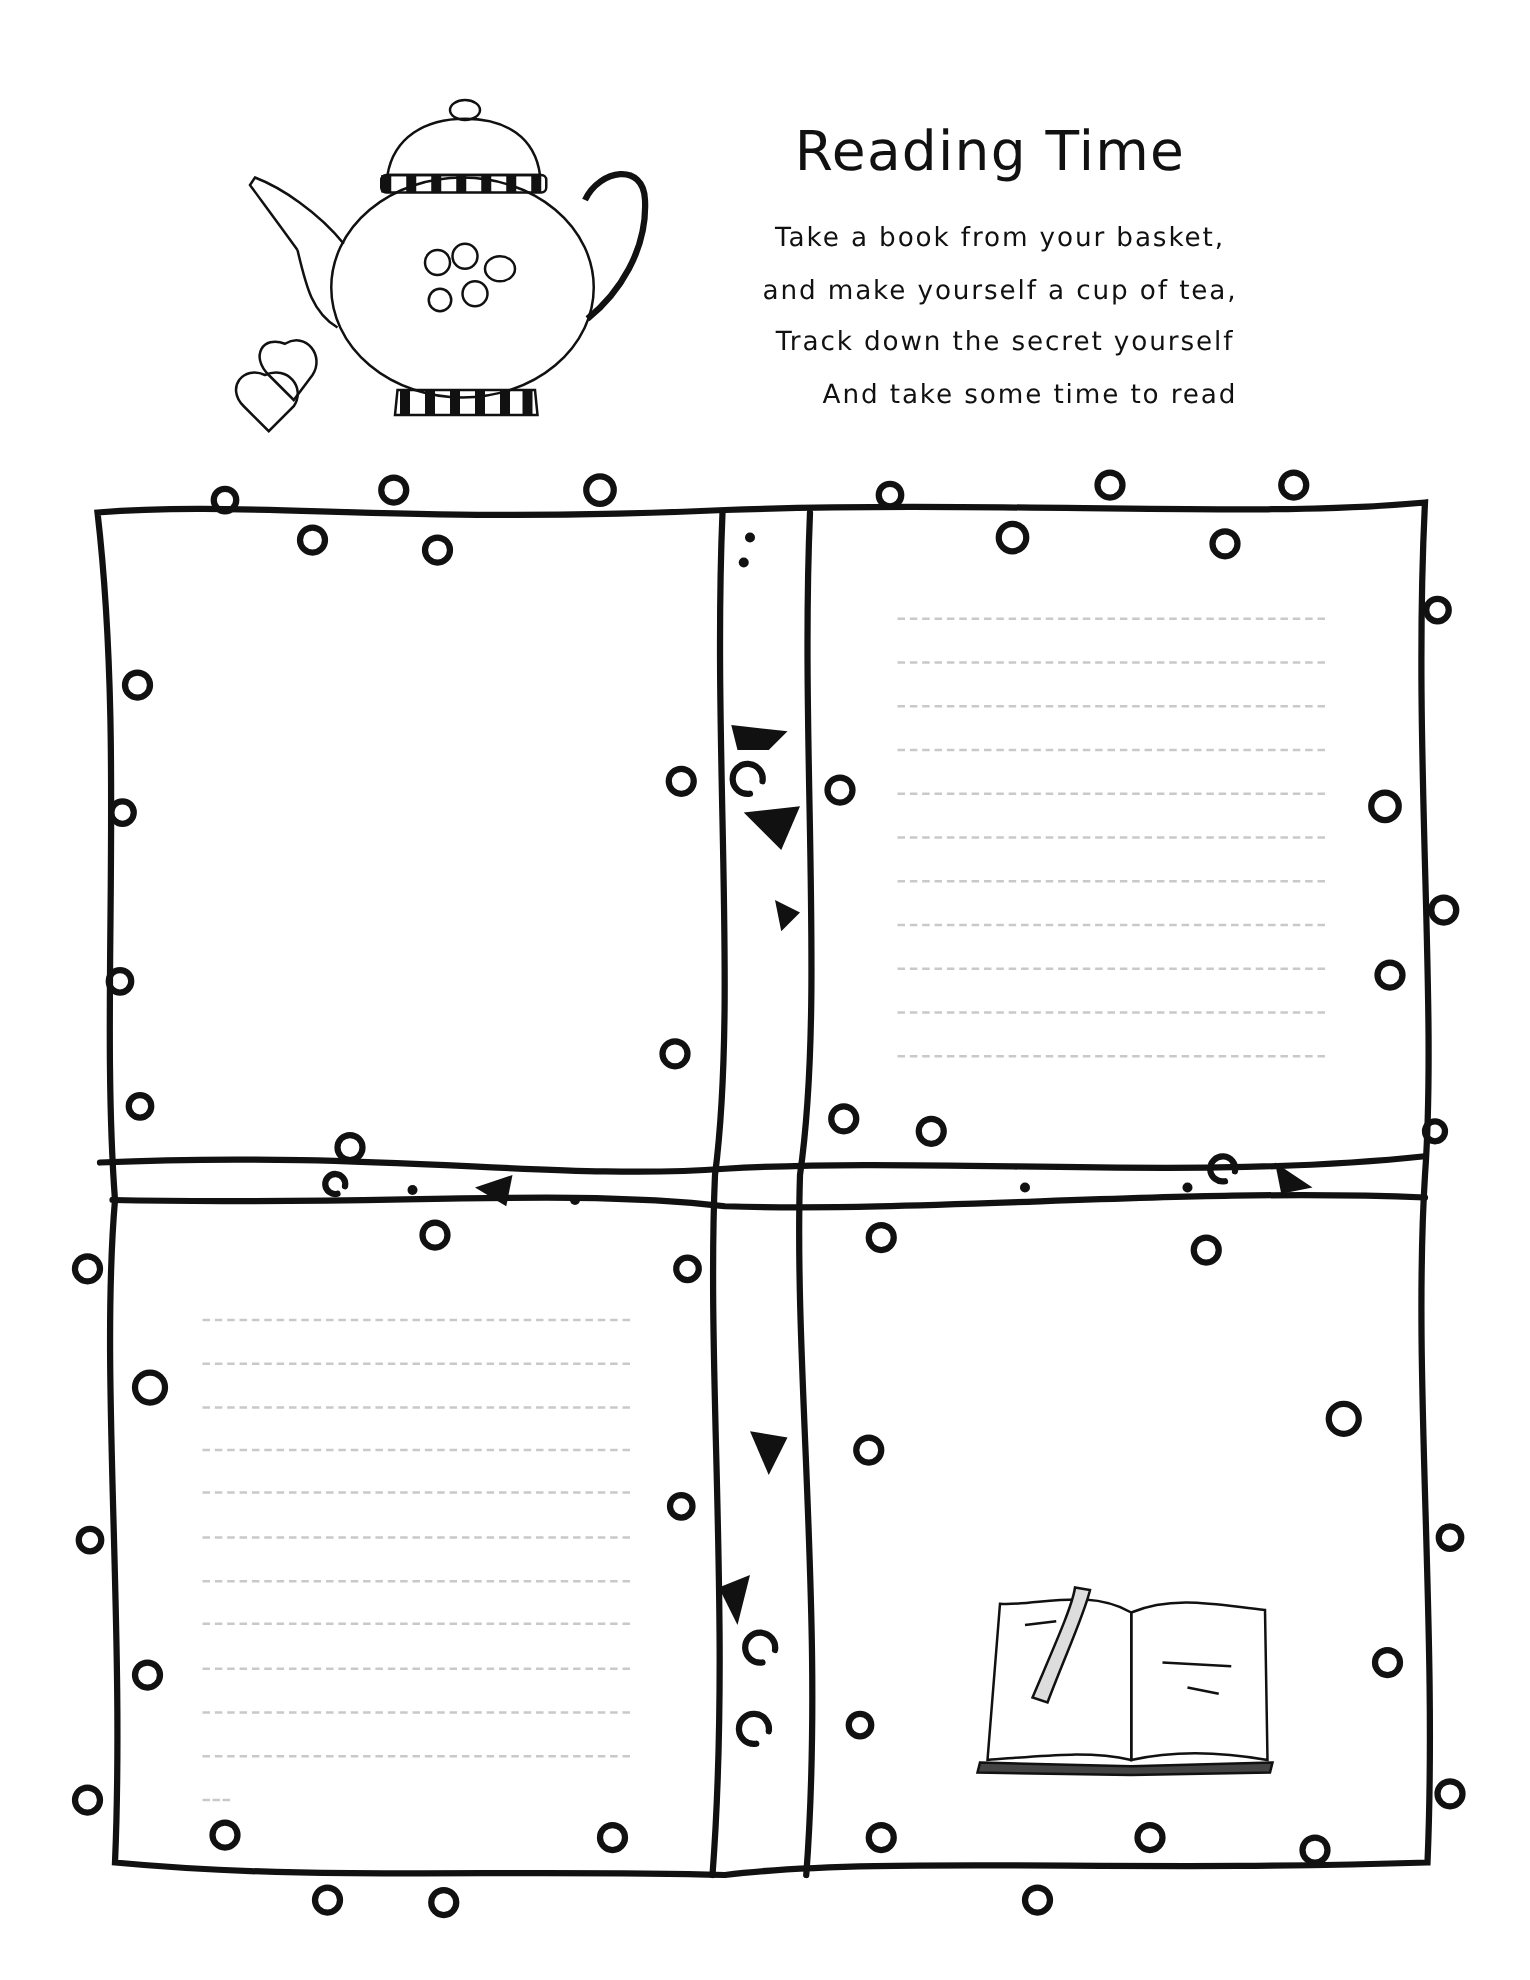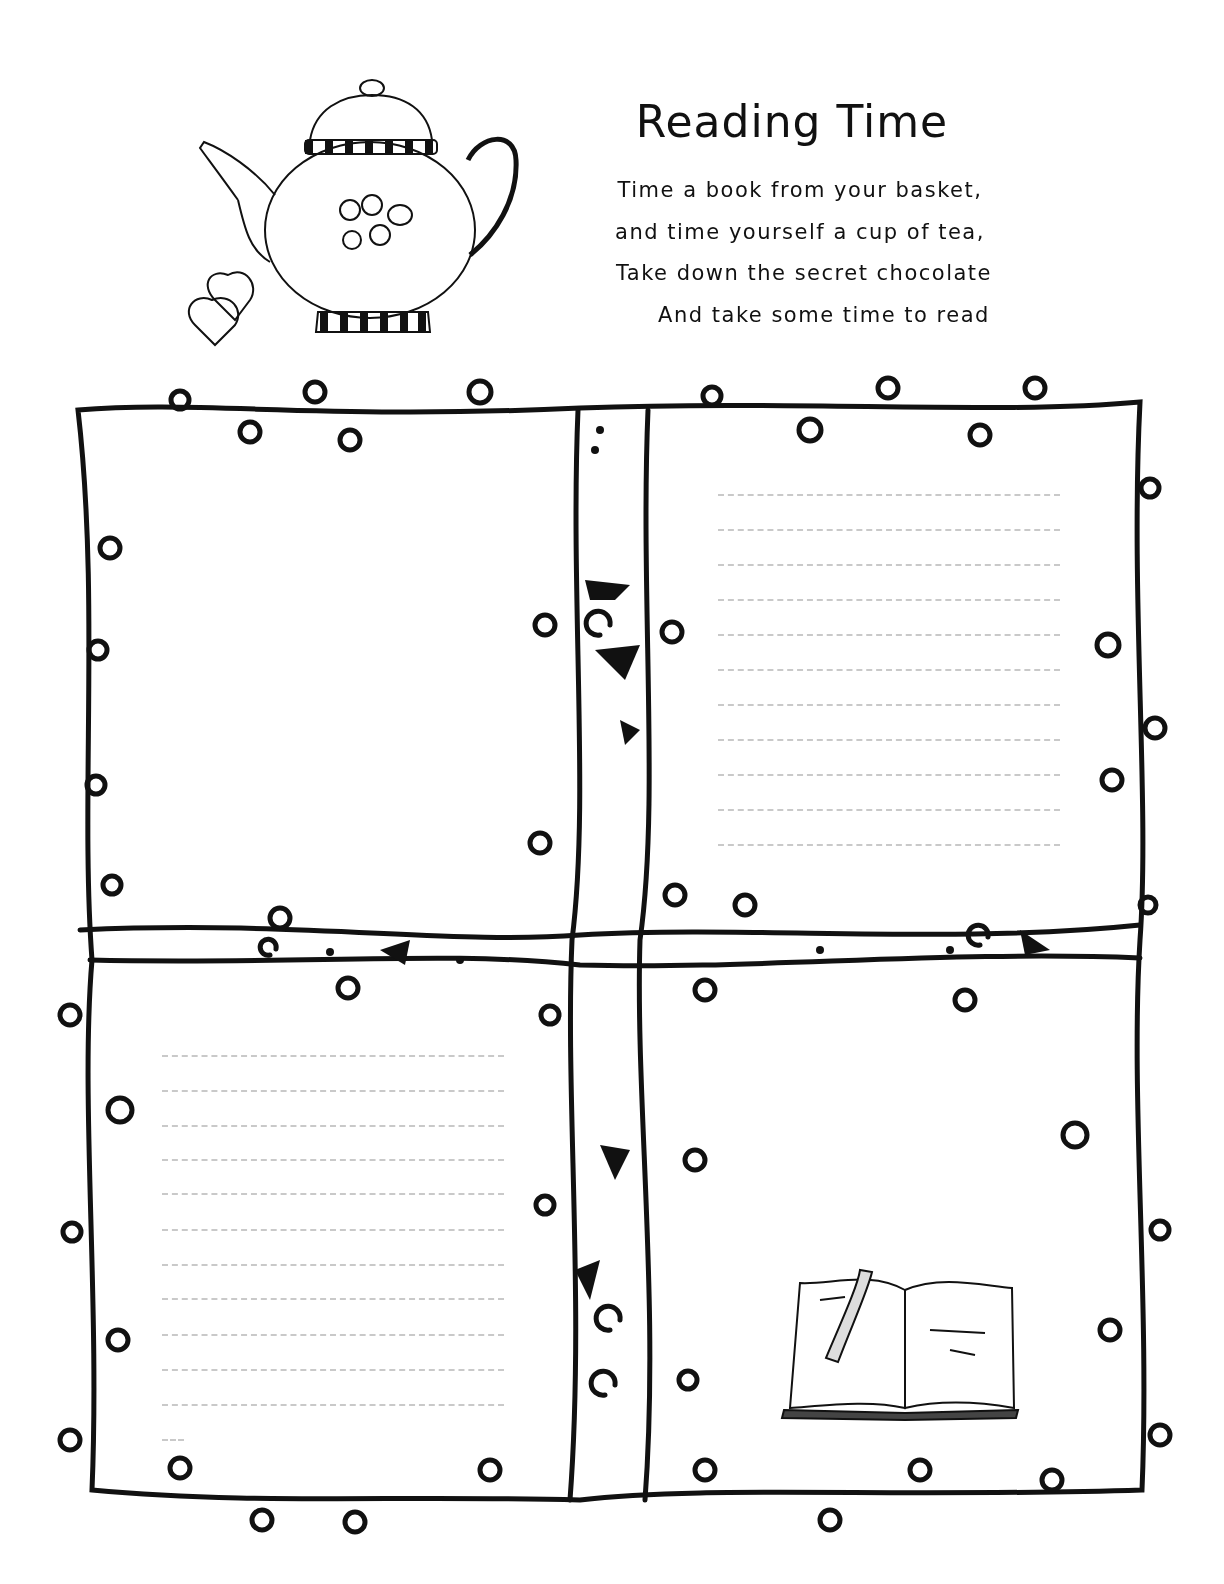--- a/index.html
+++ b/index.html
@@ -8,23 +8,23 @@
   #title { left: 592px; top: 96px; width: 400px; text-align: center; font-family: "DejaVu Sans", sans-serif; font-weight: normal; font-size: 44px; letter-spacing: 1px; color: #111; }
   .poem-line { position: absolute; width: 480px; text-align: center; font-family: "DejaVu Sans", sans-serif; font-size: 21px; letter-spacing: 1.5px; color: #111; }
   svg.layer { position: absolute; left: 0; top: 0; }
   .lines { position: absolute; }
   .ruled { position: absolute; left: 0; height: 0; border-top: 2px dashed #c9c9c9; }
 </style>
 </head>
 <body>
 
 <div id="title" class="abs">Reading Time</div>
-<div class="poem-line" style="left:560px; top:178px;">Time a book from your basket,</div>
-<div class="poem-line" style="left:560px; top:220px;">and time yourself a cup of tea,</div>
-<div class="poem-line" style="left:564px; top:261px;">Take down the secret chocolate</div>
+<div class="poem-line" style="left:560px; top:178px;">Take a book from your basket,</div>
+<div class="poem-line" style="left:560px; top:220px;">and make yourself a cup of tea,</div>
+<div class="poem-line" style="left:564px; top:261px;">Track down the secret yourself</div>
 <div class="poem-line" style="left:584px; top:303px;">And take some time to read</div>
 
 <svg class="layer" width="1224" height="1584" style="pointer-events:none">
   <g fill="none" stroke="#111" stroke-width="2">
 
     <path d="M238 200 C 220 175, 205 155, 200 148 L 204 142 C 225 150, 255 170, 275 195"></path>
     <path d="M238 200 C 245 230, 250 250, 270 262"></path>
 
     <ellipse cx="370" cy="230" rx="105" ry="88"></ellipse>
 

